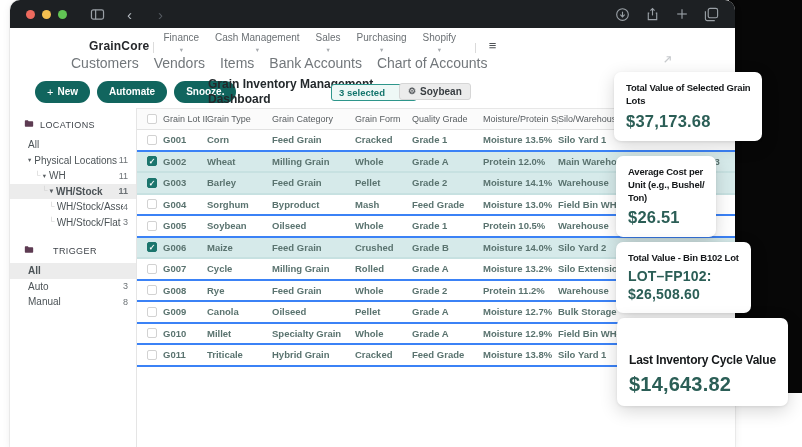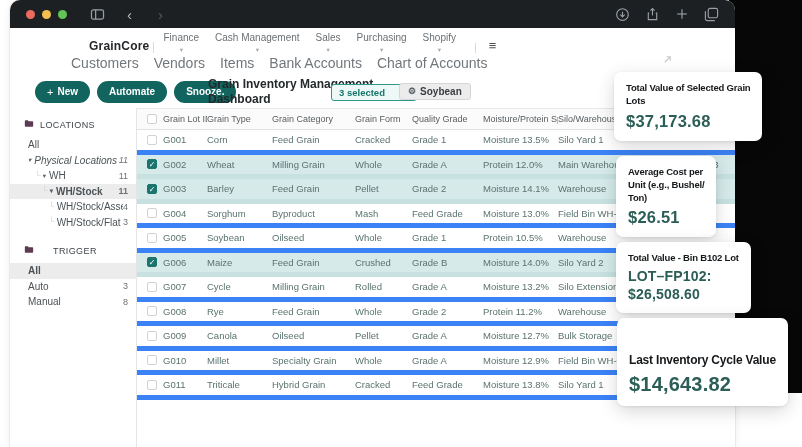--- a/index.html
+++ b/index.html
@@ -55,21 +55,21 @@
   .side-item .lbl{white-space:nowrap;overflow:hidden;}
   .side-item .cnt{margin-left:auto;color:#6c7276;font-size:9px;}
   .side-item.sel{background:#ececec;font-weight:700;}
   .side-caret{font-size:6.5px;color:#5a5f63;margin-right:3px;}
   .tree-conn{color:#cfcfcf;font-size:8px;margin-right:2px;line-height:1;}
   
   .table{position:absolute;left:127px;top:108px;width:598px;bottom:0;font-size:9.5px;color:#5a736f;}
   .grid{display:grid;grid-template-columns:26px 44px 65px 83px 57px 71px 75px 122px 55px;align-items:center;}
   .thead{height:20px;background:#fbfbfb;border-top:1px solid #e7e7e7;border-bottom:1px solid #e2e2e2;
          color:#585d60;font-size:9px;}
-  .trow{height:19.5px;border-bottom:5px solid #3b82f6;background:#fff;}
+  .trow{height:19.5px;border-bottom:2px solid #3b82f6;background:#fff;font-weight:bold;}
   .trow.sel{background:#d6eaea;border-bottom-color:#c7e1e1;}
   .cell{padding-right:4px;overflow:hidden;white-space:nowrap;}
   .cell.bin{padding-left:8px;}
   .cb{width:10px;height:10px;border:1px solid #d2d2d2;border-radius:2px;background:#fff;margin-left:10px;
       font-size:8px;line-height:10px;text-align:center;color:#fff;box-sizing:border-box;}
   .cb.on{background:#1b756d;border-color:#1b756d;}
   
   .card{position:absolute;background:#fff;border-radius:7px;padding:10px 12px;z-index:20;
         box-shadow:0 5px 18px rgba(0,0,0,.16),0 1px 3px rgba(0,0,0,.08);}
   .card .t{font-size:9.5px;font-weight:700;color:#15181a;line-height:1.35;white-space:nowrap;letter-spacing:-.2px;}
@@ -201,21 +201,21 @@
     <aside class="sidebar" id="sidebar">
         <div class="section-head">
           <span><svg width="10" height="9" viewBox="0 0 12 10" fill="#5d3b52">
               <path d="M1 2.2c0-.7.5-1.2 1.2-1.2h2.4l1 1.2h4.2c.7 0 1.2.5 1.2 1.2v4.4c0 .7-.5 1.2-1.2 1.2H2.2C1.5 9 1 8.5 1 7.8V2.2z"></path>
             </svg></span>
           <span>LOCATIONS</span>
         </div>
         <div class="side-item" style="padding-left: 18px;">
           <span class="lbl">All</span>
         </div>
-        <div class="side-item" style="padding-left: 18px; font-style: italic;">
+        <div class="side-item" style="padding-left: 18px;">
           <span class="side-caret">▾</span>
           <span class="lbl">Physical Locations</span>
           <span class="cnt">11</span>
         </div>
         <div class="side-item" style="padding-left: 25px;">
           <span class="tree-conn">└</span>
           <span class="side-caret">▾</span>
           <span class="lbl">WH</span>
           <span class="cnt">11</span>
         </div>

